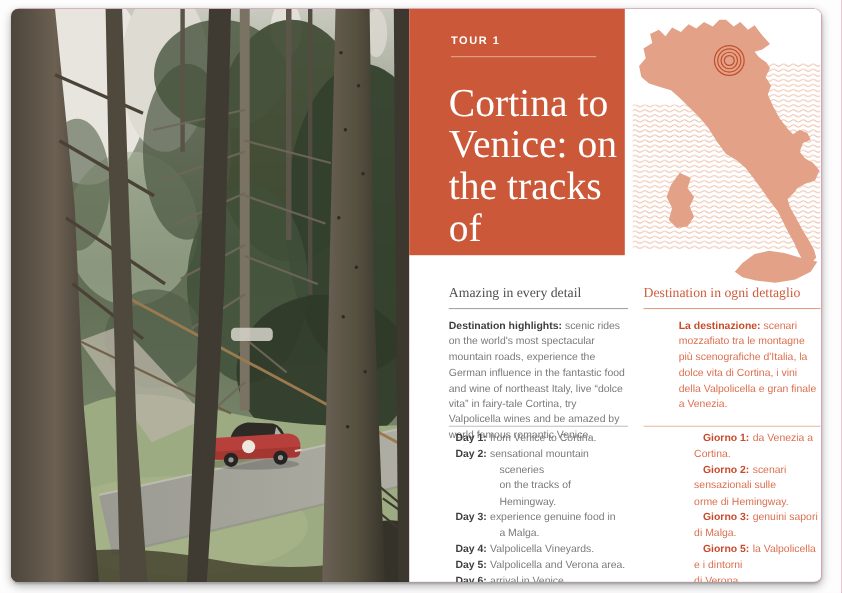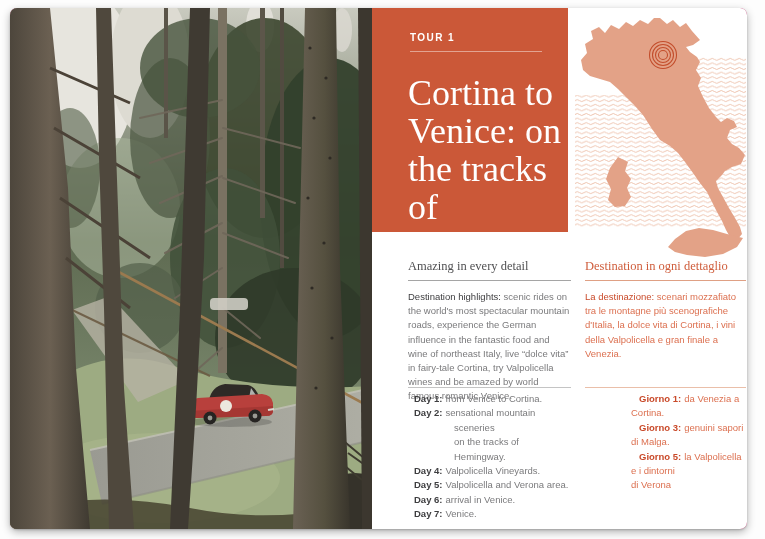--- a/index.html
+++ b/index.html
@@ -23,22 +23,22 @@
   .col-left{left:36px;width:163px;}
   .col-right{left:213px;width:161px;}
   .col h3{margin:0;font-family:"Liberation Serif",serif;font-weight:normal;font-size:12.5px;line-height:16px;}
   .col-left h3{color:#4f4f51;font-family:Liberation Serif, serif;}
   .col-right h3{color:var(--header-orange);}
   .head-rule{height:1px;margin-top:6px;}
   .col-left .head-rule{background:#a5a5a5;}
   .col-right .head-rule{background:#dfa084;}
   .para{margin-top:9px;font-size:9.5px;line-height:14.2px;}
   .col-left .para{color:#7a7a7c;}
-  .col-right .para{color:var(--text-orange);}
-  .para b{font-weight:normal;}
+  .col-right .para{color:var(--text-orange);margin-left:32px;}
+  .para b{font-weight:bold;}
   .col-left .para b{color:#3e3e40;}
   .col-right .para b{color:var(--text-orange-bold);}
   .list-block{position:absolute;top:129px;left:0;right:0;}
   .list-rule{height:1px;margin-bottom:4px;}
   .col-left .list-rule{background:#c4c4c4;}
   .col-right .list-rule{background:#eabfa9;}
   .item{font-size:9.5px;line-height:14.4px;padding-left:46px;text-indent:-40px;}
   .item b{margin-right:3px;}
   .col-left .item{color:#7a7a7c;}
   .col-left .item b{color:#3e3e40;}
@@ -211,34 +211,38 @@
 
     <div class="col col-left">
       <h3>Amazing in every detail</h3>
       <div class="head-rule"></div>
       <div class="para"><b>Destination highlights:</b> <span>scenic rides on the world's most spectacular mountain roads, experience the German influence in the fantastic food and wine of northeast Italy, live “dolce vita” in fairy-tale Cortina, try Valpolicella wines and be amazed by world famous romantic Venice.</span></div>
       <div class="list-block">
         <div class="list-rule"></div>
         <div class="item"><b>Day 1:</b><span class="txt">from Venice to Cortina.</span></div>
         <div class="item"><b>Day 2:</b><span class="txt">sensational mountain sceneries
 on the tracks of Hemingway.</span></div>
+        <div class="item"><b>Day 3:</b><span class="txt">experience genuine food in
+a Malga.</span></div>
         <div class="item"><b>Day 4:</b><span class="txt">Valpolicella Vineyards.</span></div>
         <div class="item"><b>Day 5:</b><span class="txt">Valpolicella and Verona area.</span></div>
         <div class="item"><b>Day 6:</b><span class="txt">arrival in Venice.</span></div>
         <div class="item"><b>Day 7:</b><span class="txt">Venice.</span></div>
       </div>
     </div>
 
     <div class="col col-right">
       <h3>Destination in ogni dettaglio</h3>
       <div class="head-rule"></div>
       <div class="para"><b>La destinazione:</b> <span>scenari mozzafiato tra le montagne più scenografiche d'Italia, la dolce vita di Cortina, i vini della Valpolicella e gran finale a Venezia.</span></div>
       <div class="list-block">
         <div class="list-rule"></div>
         <div class="item"><b>Giorno 1:</b><span class="txt">da Venezia a Cortina.</span></div>
+        <div class="item"><b>Giorno 2:</b><span class="txt">scenari sensazionali sulle
+orme di Hemingway.</span></div>
         <div class="item"><b>Giorno 3:</b><span class="txt">genuini sapori di Malga.</span></div>
         <div class="item"><b>Giorno 5:</b><span class="txt">la Valpolicella e i dintorni
 di Verona</span></div>
       </div>
     </div>
 
   </div>
 </div>
 
 </body></html>

